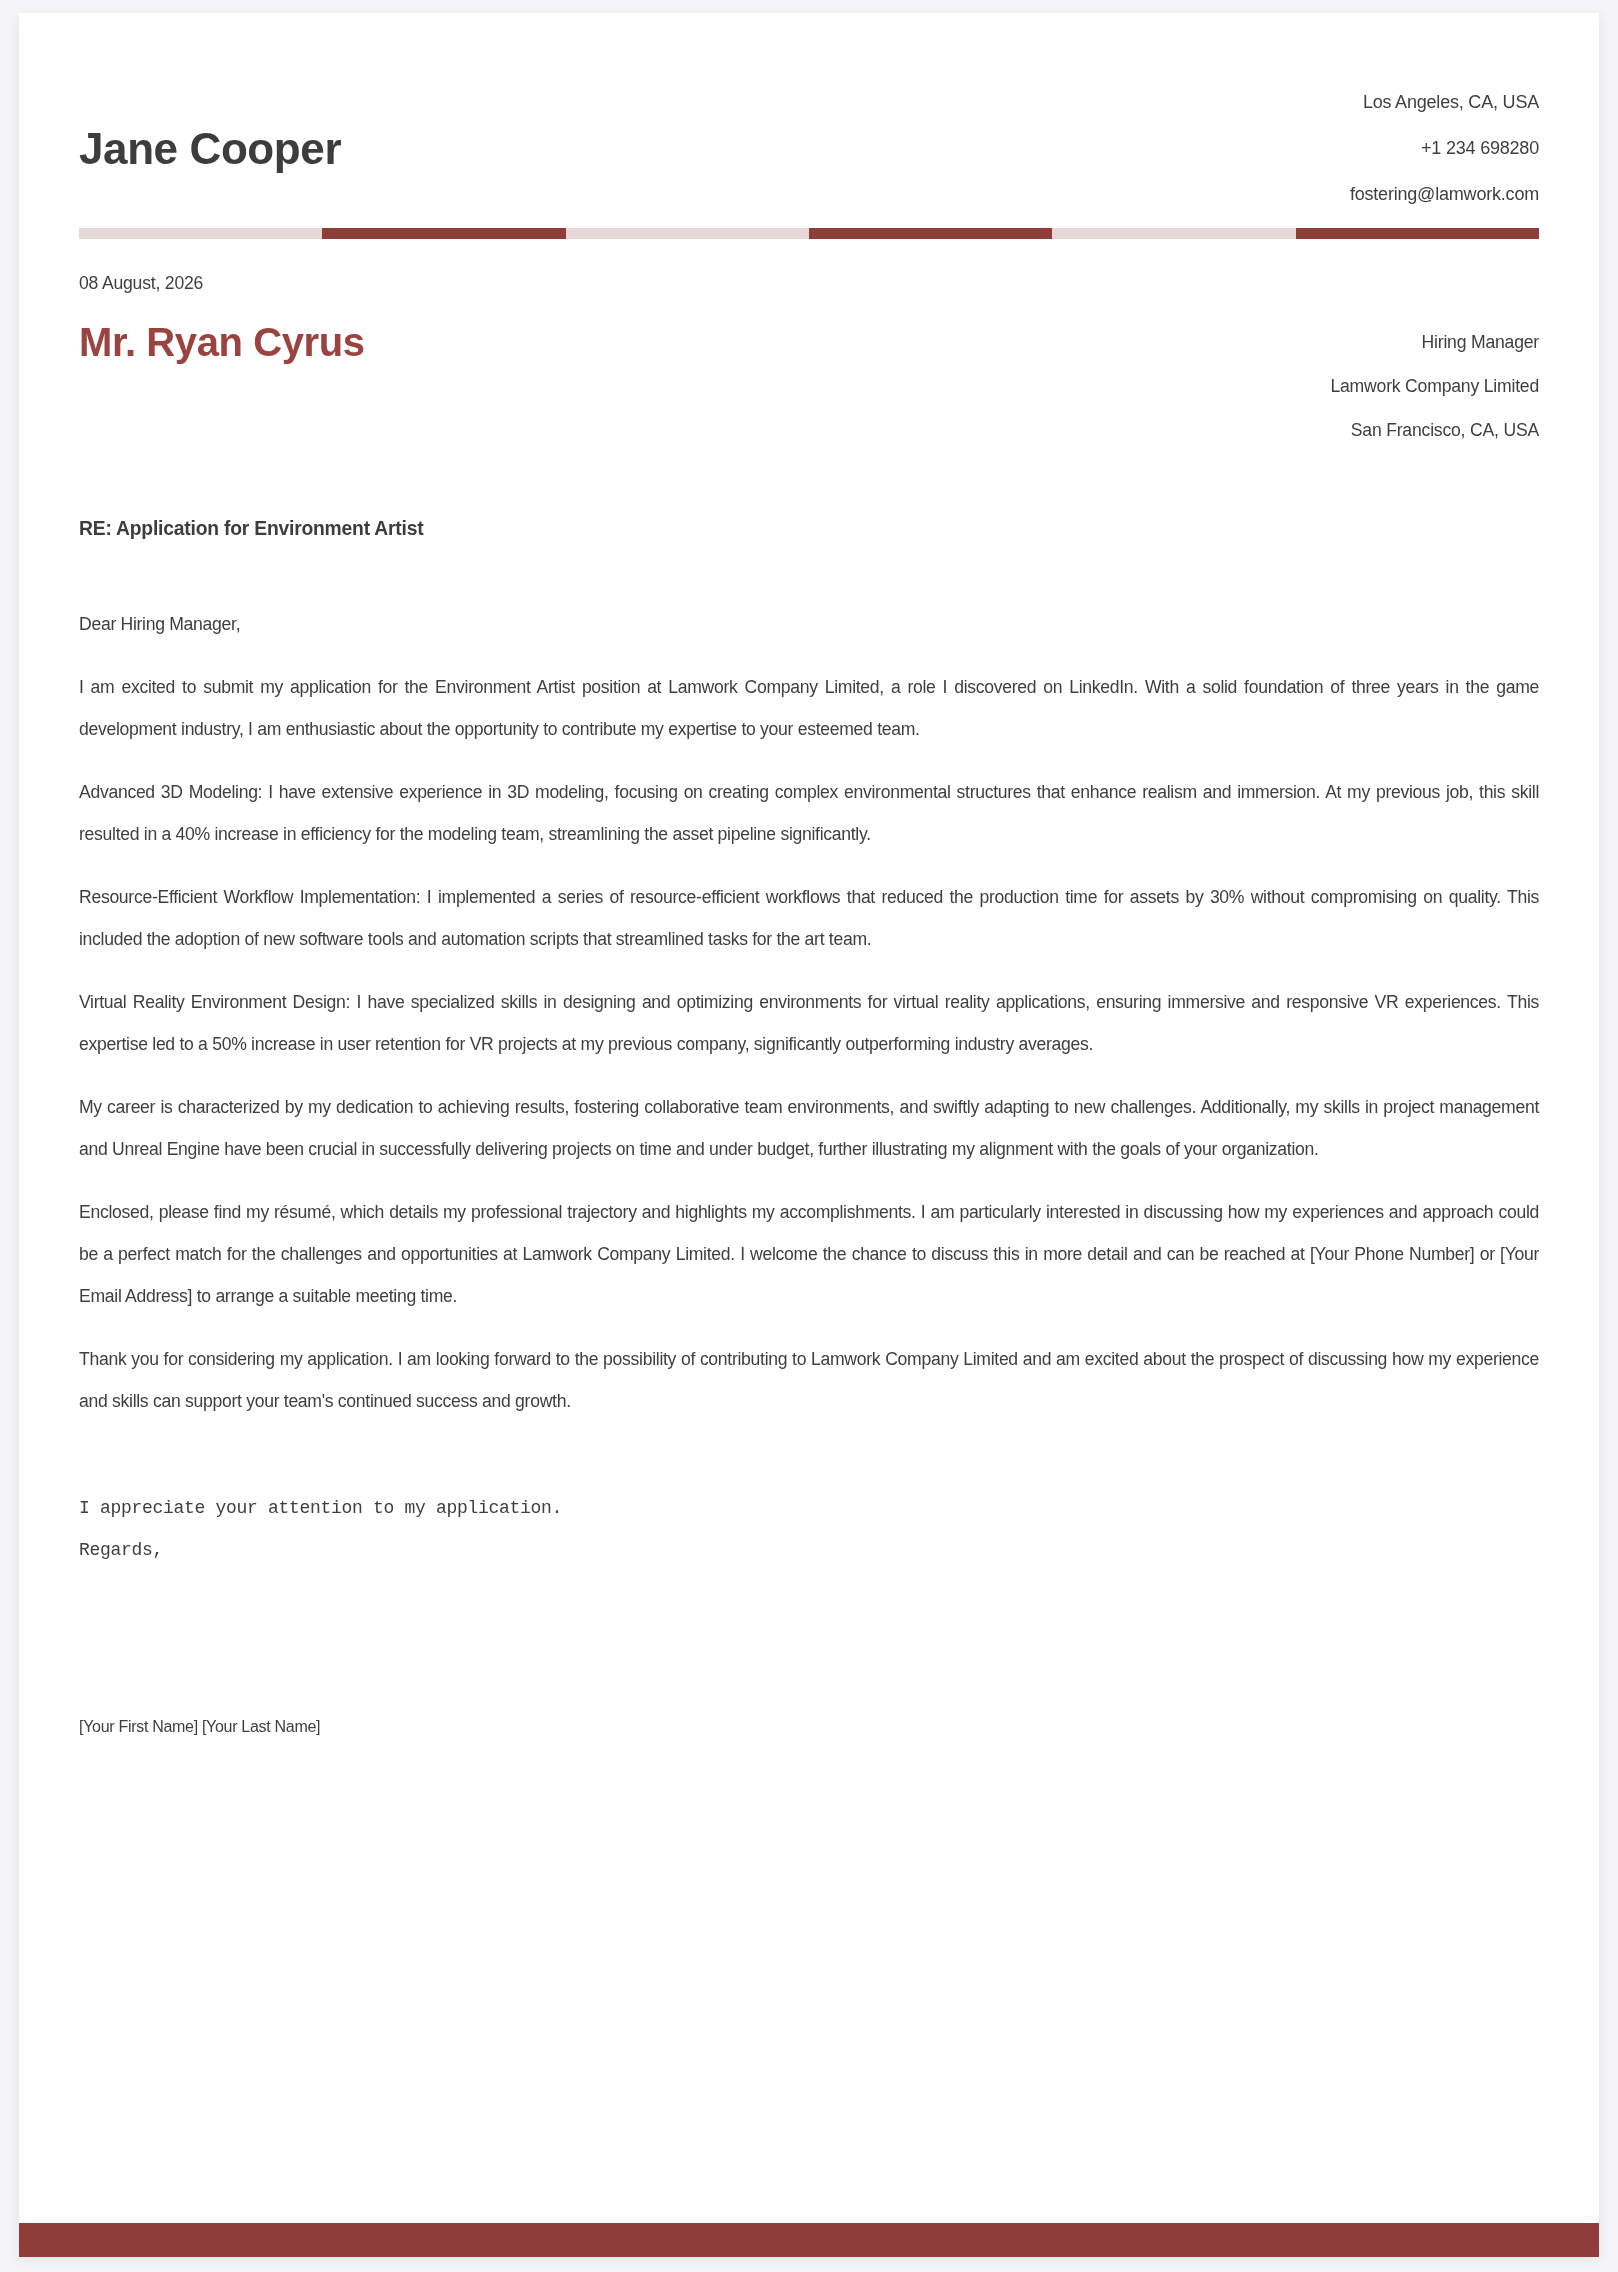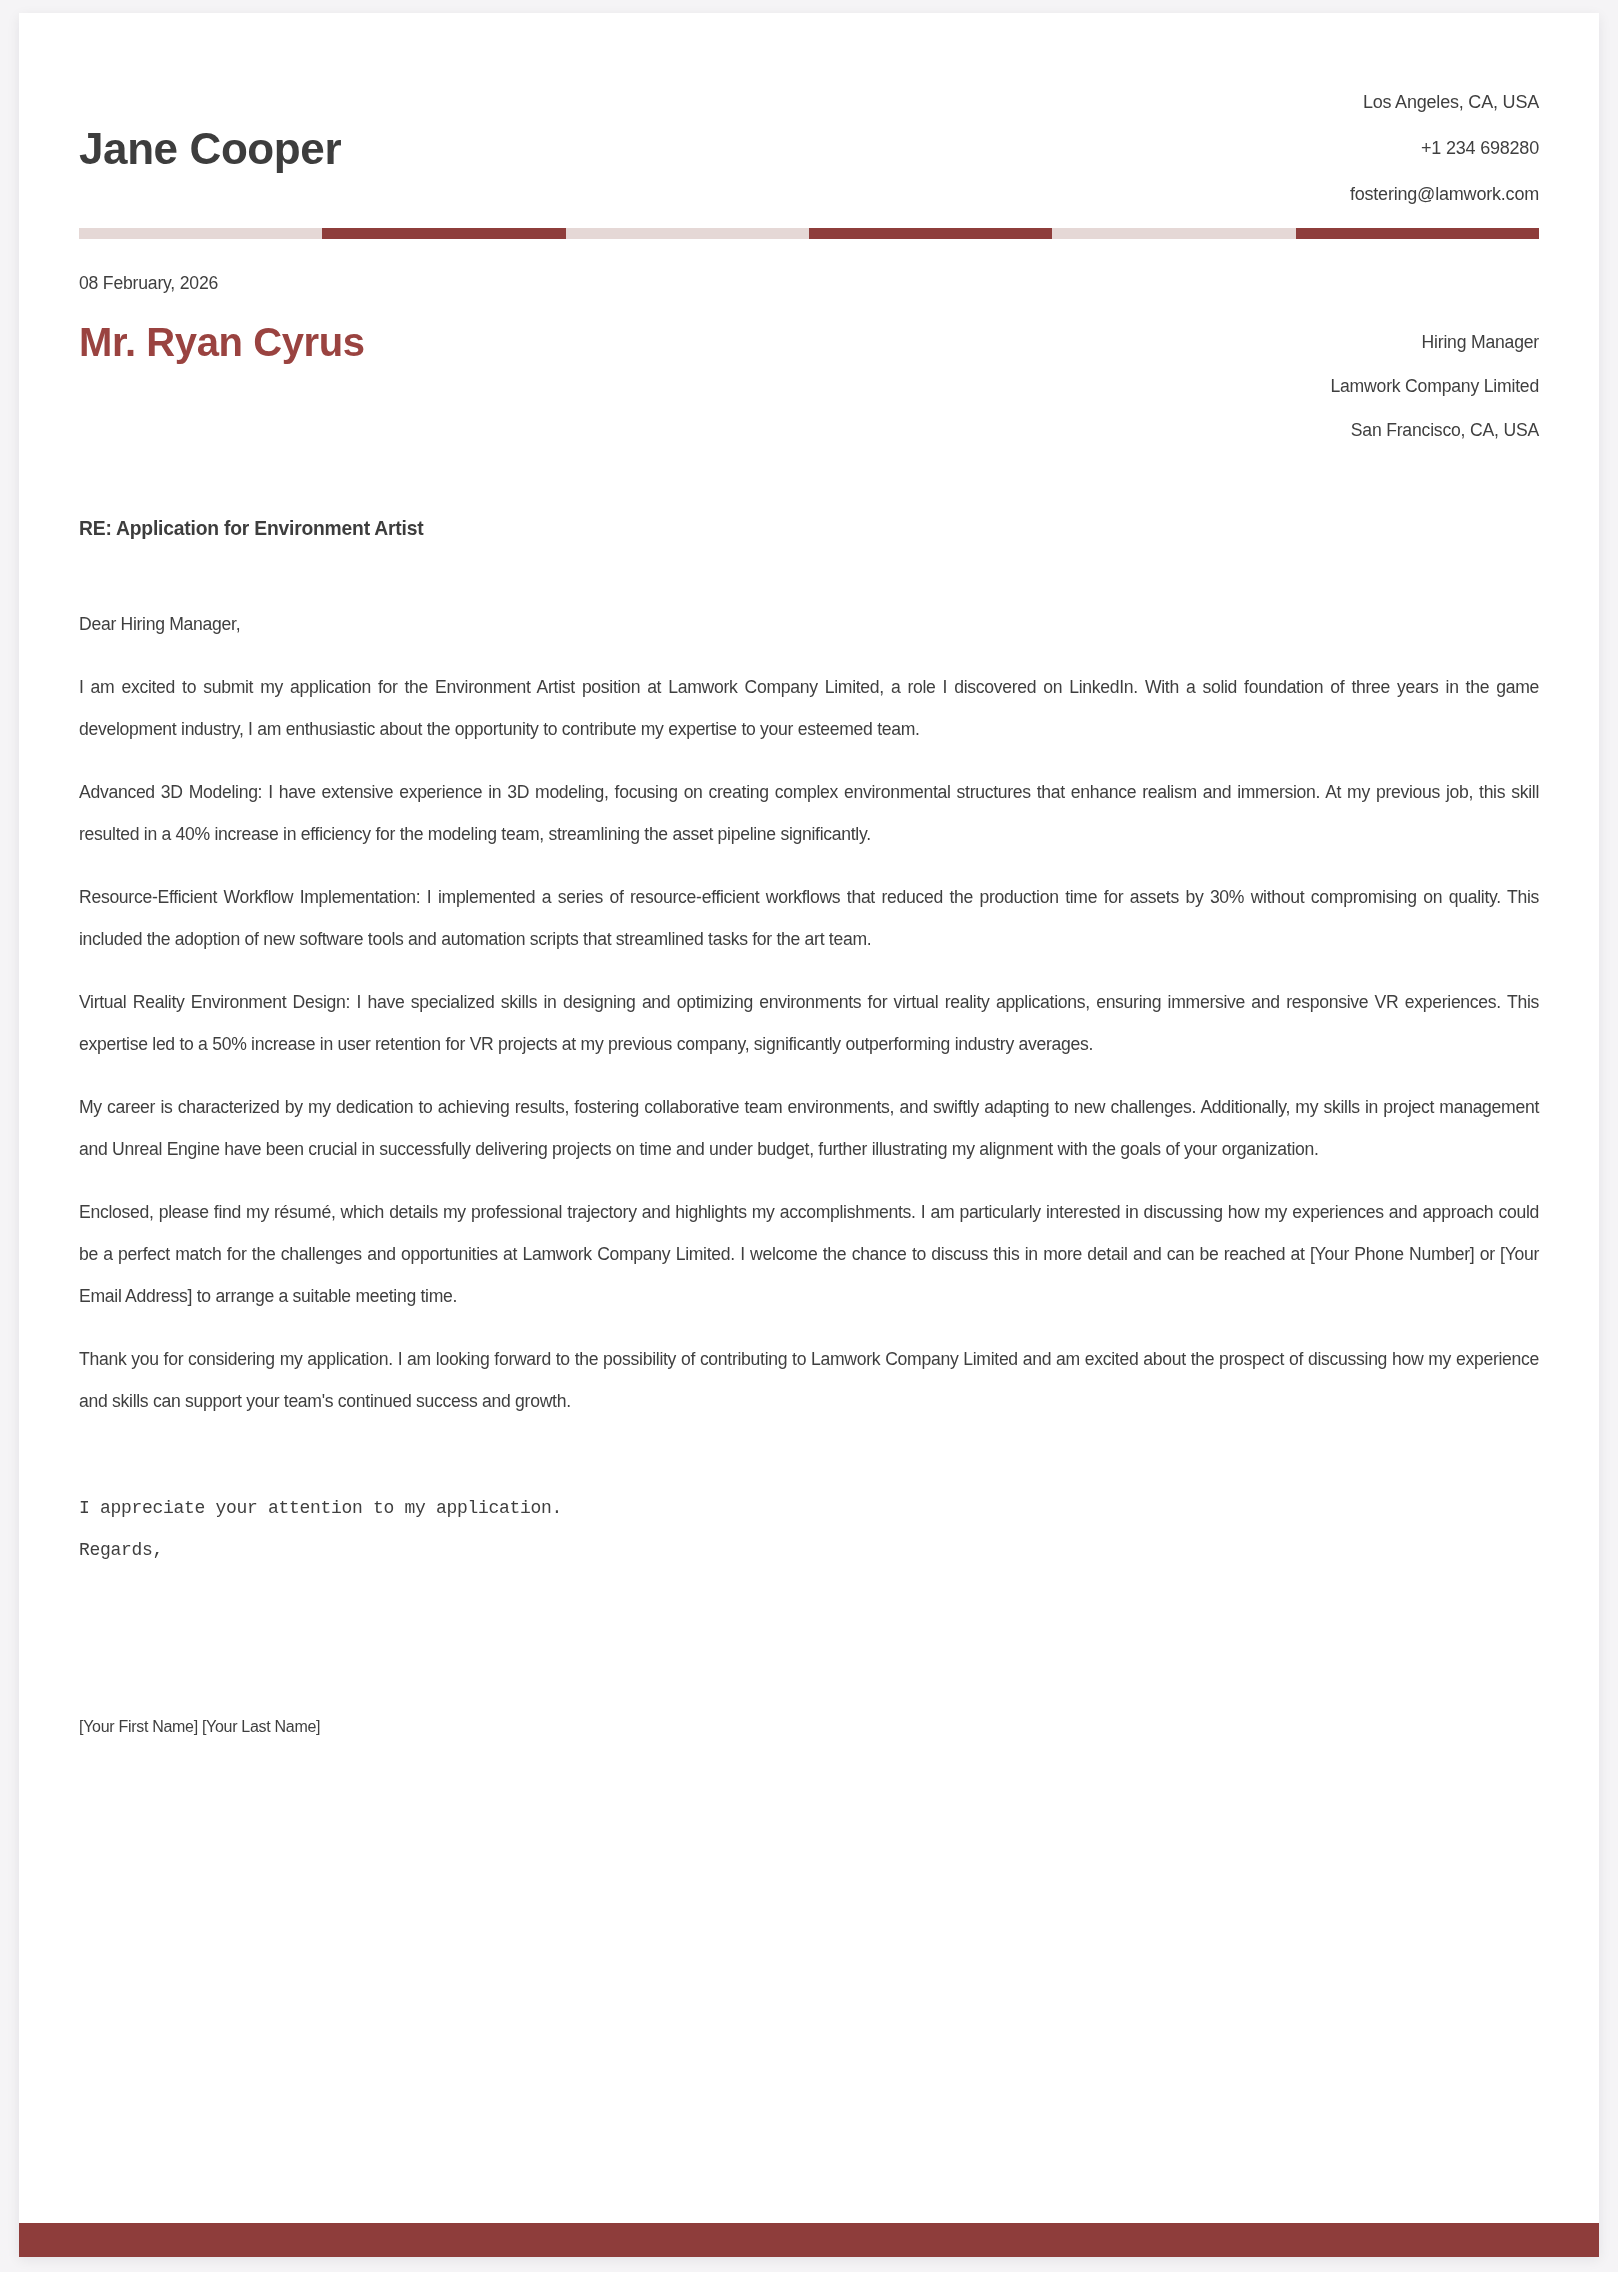--- a/index.html
+++ b/index.html
@@ -146,21 +146,21 @@
 
     <div class="divider">
         <span class="seg pink"></span>
         <span class="seg red"></span>
         <span class="seg pink"></span>
         <span class="seg red"></span>
         <span class="seg pink"></span>
         <span class="seg red"></span>
       </div>
 
-    <div class="date-line">08 February, 2026</div>
+    <div class="date-line">08 August, 2026</div>
 
     <div class="recipient-row">
       <div class="recipient-name">Mr. Ryan Cyrus</div>
       <div class="recipient-details">
         <div>Hiring Manager</div>
         <div>Lamwork Company Limited</div>
         <div>San Francisco, CA, USA</div>
       </div>
     </div>
 

